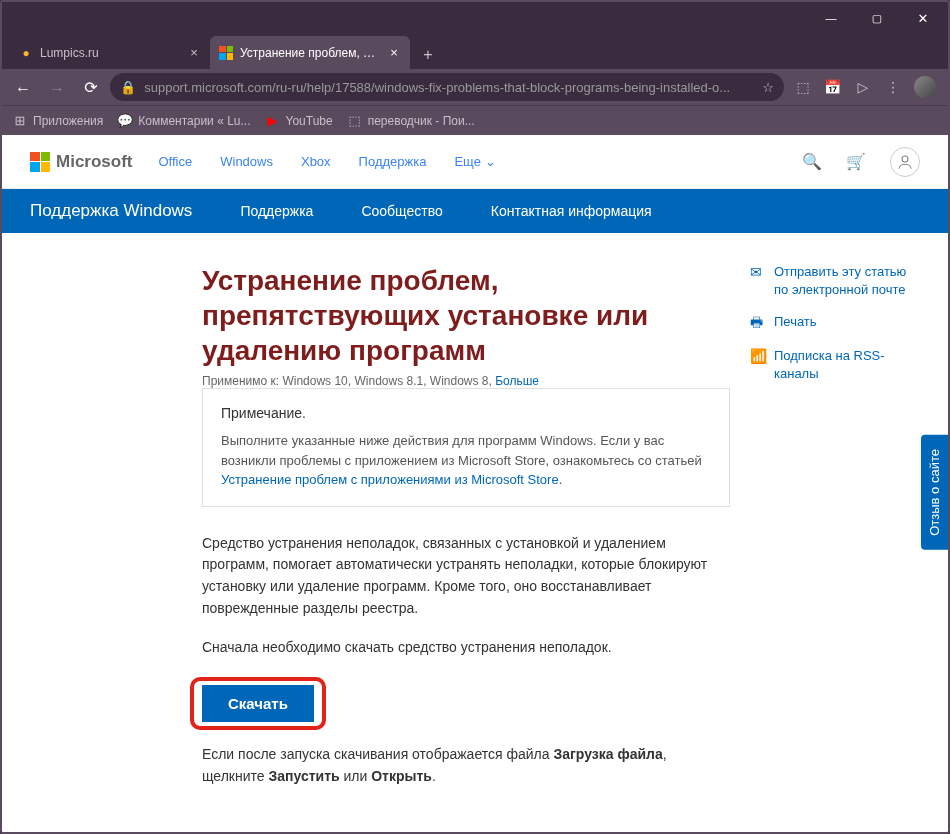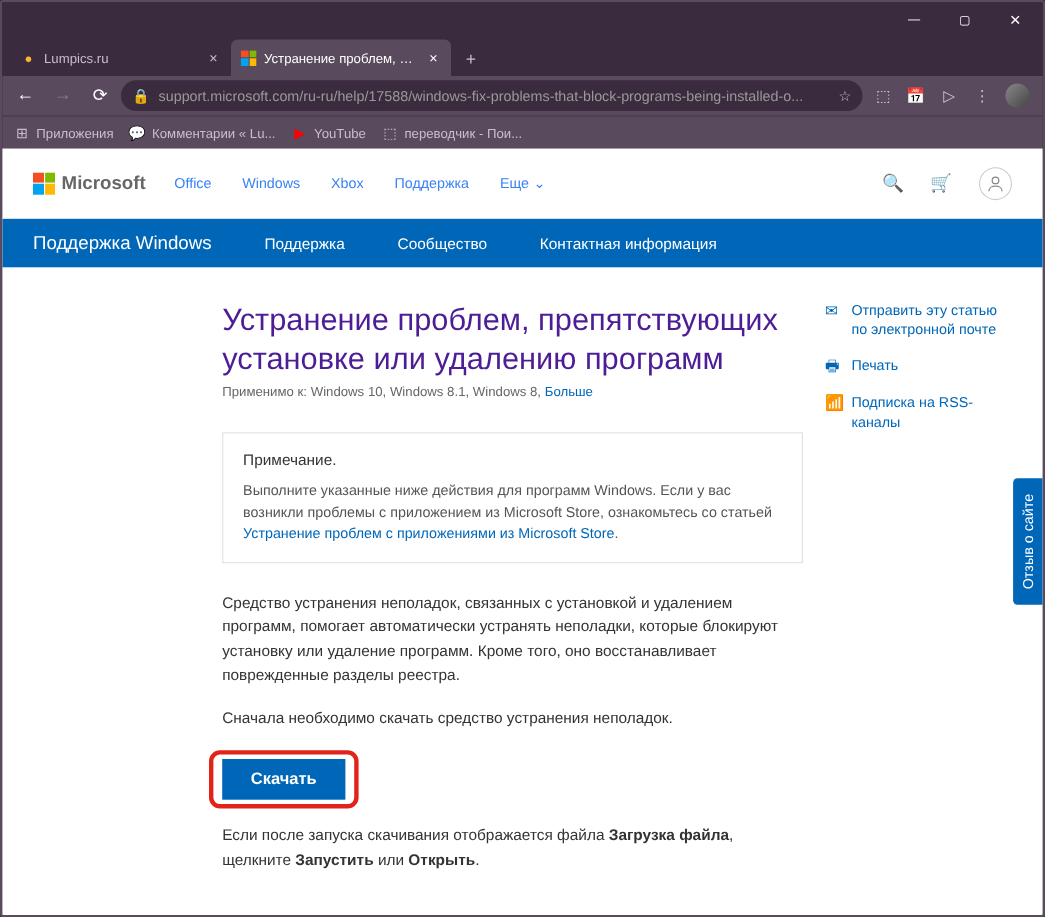--- a/index.html
+++ b/index.html
@@ -19,38 +19,38 @@
 .nav-btn.disabled{color:#8a7a8a}
 .omnibox{flex:1;height:28px;background:#3b2b3e;border-radius:14px;display:flex;align-items:center;padding:0 10px;gap:8px;color:#c9bec9;font-size:13px}
 .omnibox .url{flex:1;white-space:nowrap;overflow:hidden;text-overflow:ellipsis;color:#999}
 .ext-icons{display:flex;align-items:center;gap:12px;padding:0 6px}
 .ext-icon{width:18px;height:18px;display:flex;align-items:center;justify-content:center;color:#c9bec9;font-size:14px}
 .avatar{width:22px;height:22px;border-radius:50%;background:linear-gradient(135deg,#888,#444)}
 .bookmarks{height:30px;background:#5a4a5d;display:flex;align-items:center;padding:0 10px;gap:14px;border-top:1px solid #4a3a4d}
 .bm{display:flex;align-items:center;gap:5px;color:#c9bec9;font-size:12px}
 .bm-icon{width:16px;height:16px;display:flex;align-items:center;justify-content:center;font-size:13px}
 .viewport{background:#fff;height:calc(834px - 32px - 35px - 36px - 30px - 4px);overflow:hidden;position:relative}
-.ms-header{height:64px;display:flex;align-items:center;padding:1px 28px;gap:26px;border-bottom:1px solid #eee}
+.ms-header{height:54px;display:flex;align-items:center;padding:1px 28px;gap:26px;border-bottom:1px solid #eee}
 .ms-logo{display:flex;align-items:center;gap:6px;font-size:17px;color:#666;font-weight:600}
 .ms-logo-grid{width:20px;height:20px;display:grid;grid-template:1fr 1fr/1fr 1fr;gap:1px}
 .ms-logo-grid span:nth-child(1){background:#f25022}
 .ms-logo-grid span:nth-child(2){background:#7fba00}
 .ms-logo-grid span:nth-child(3){background:#00a4ef}
 .ms-logo-grid span:nth-child(4){background:#ffb900}
 .ms-nav{display:flex;gap:28px;font-size:13px;color:#3b82f6}
 .ms-nav-item{display:flex;align-items:center;gap:4px}
 .ms-header-right{margin-left:auto;display:flex;align-items:center;gap:24px;color:#666}
 .ms-icon{font-size:16px}
 .ms-avatar{width:30px;height:30px;border-radius:50%;border:1px solid #ccc;display:flex;align-items:center;justify-content:center;font-size:16px;color:#888}
 .blue-bar{height:44px;background:#0067b8;display:flex;align-items:center;padding:0 28px;gap:48px;color:#fff;font-size:14px}
 .blue-title{font-size:17px}
 .content{display:flex;padding:30px 28px 0 10px;gap:20px}
 .main{flex:1;max-width:590px;margin-left:190px}
-.main h1{font-size:28px;font-weight:400;color:#4c1d95;line-height:1.25;margin-bottom:6px}
-.applies{font-size:12px;color:#666;margin-bottom:30px}
+.main h1{font-size:28px;font-weight:700;color:#7f1d1d;line-height:1.25;margin-bottom:6px}
+.applies{font-size:12px;color:#666;}
 .applies a{color:#0067b8;text-decoration:none}
 .note-box{border:1px solid #e0e0e0;padding:16px 18px;margin-bottom:26px}
 .note-title{font-size:14px;font-weight:400;margin-bottom:10px;color:#333}
 .note-text{font-size:13px;color:#555;line-height:1.5}
 .note-text a{color:#0067b8;text-decoration:none}
 .para{font-size:14px;color:#333;line-height:1.55;margin-bottom:18px}
 .dl-wrap{position:relative;display:inline-block;margin:8px 0 22px}
 .dl-btn{background:#0067b8;color:#fff;border:none;padding:10px 26px;font-size:15px;font-weight:700;cursor:pointer}
 .highlight{position:absolute;inset:-8px -12px;border:4px solid #e2231a;border-radius:10px;pointer-events:none}
 .sidebar{width:170px;font-size:13px}

